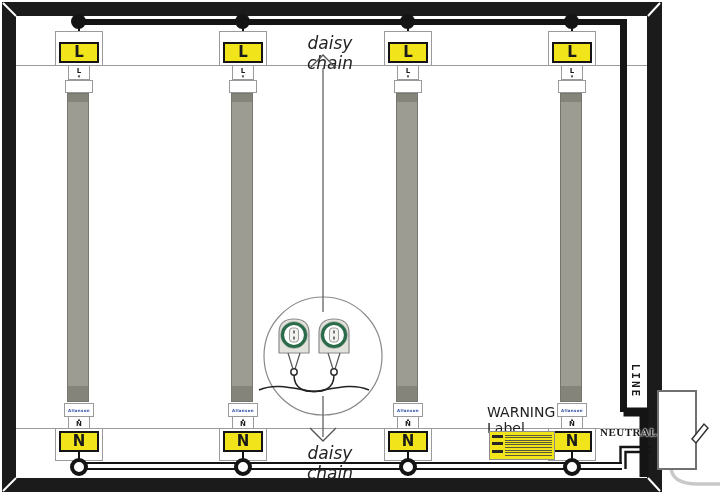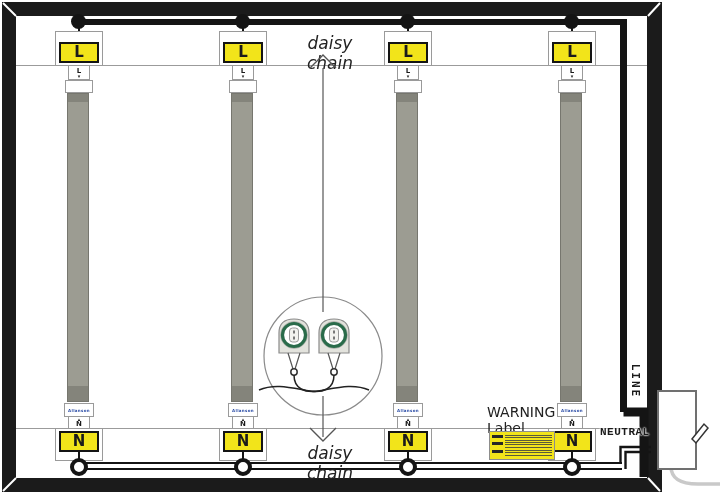--- a/index.html
+++ b/index.html
@@ -43,21 +43,21 @@
              display:flex;align-items:center;justify-content:center;overflow:hidden;}
   .brandband span{font-size:4px;color:#2f50a8;font-weight:bold;letter-spacing:.3px;}
   .ncircle{position:absolute;left:15px;top:458px;width:10px;height:10px;border:4px solid #141414;
            border-radius:50%;background:#ffffff;}
 
   
   .daisy{position:absolute;width:90px;text-align:center;font-style:italic;font-size:17px;color:#222;z-index:7;}
   .vlabel{position:absolute;left:612px;top:374px;width:46px;height:14px;transform:rotate(90deg);
           font-family:"DejaVu Sans Mono",monospace;font-weight:bold;font-size:11px;letter-spacing:2px;
           text-align:center;line-height:14px;z-index:20;}
-  .hlabel{position:absolute;left:600px;top:426px;font-family:Liberation Mono, monospace;font-weight:bold;
+  .hlabel{position:absolute;left:600px;top:426px;font-family:Liberation Serif, serif;font-weight:bold;
           font-size:11px;letter-spacing:.5px;z-index:20;
           text-shadow:0 0 2px #fff,0 0 2px #fff,0 0 2px #fff;}
   .warn-text{position:absolute;left:487px;top:394px;font-size:14px;line-height:16px;color:#222;z-index:7;margin-top:10px;}
   .warn-label{position:absolute;left:489px;top:431px;width:62px;height:25px;background:#F2E41A;
               border:1px solid #8d8d8d;z-index:7;padding:1px 1px;box-sizing:content-box;}
   .wl-row{display:flex;align-items:flex-start;gap:2px;margin:1.5px 1px;}
   .wl-chip{width:11px;height:3px;background:#262626;flex:none;}
   .wl-lines{flex:1;height:6px;
             background:repeating-linear-gradient(0deg,#5a5a3a 0,#5a5a3a 1px,transparent 1px,transparent 2.6px);}
 

